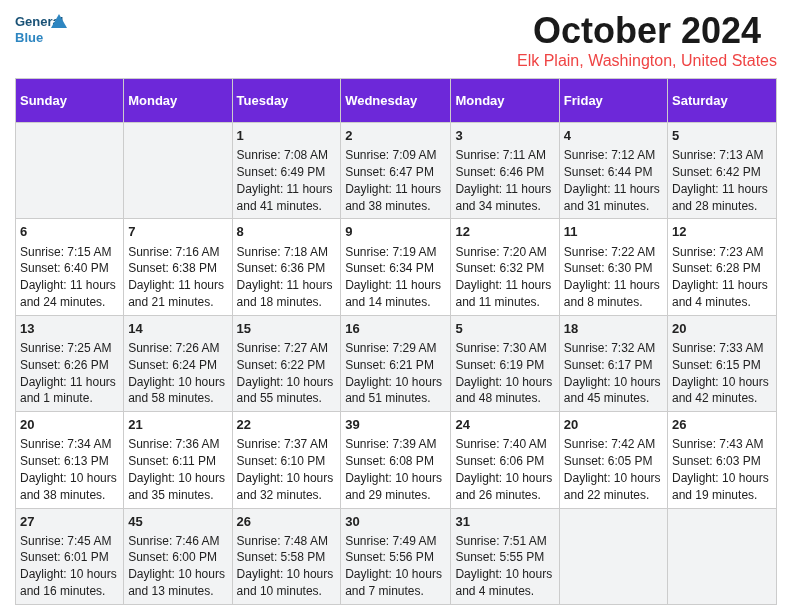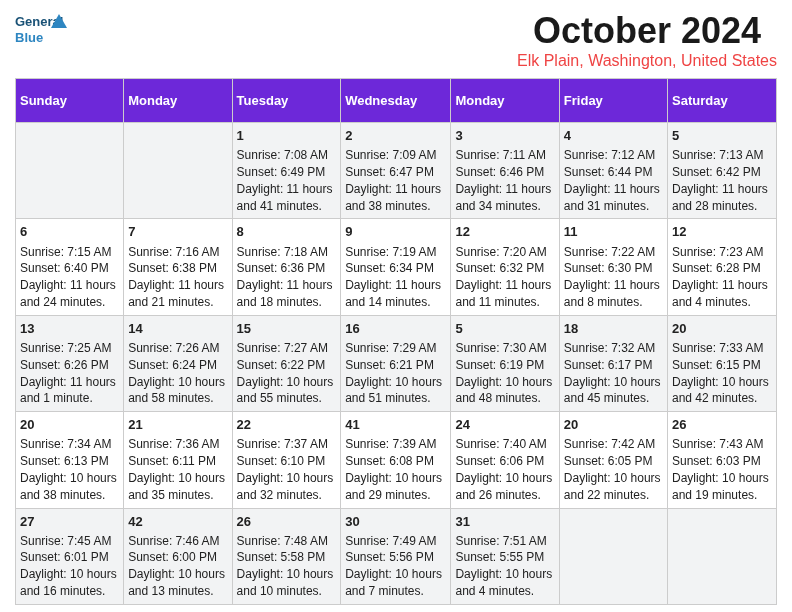--- a/index.html
+++ b/index.html
@@ -197,21 +197,21 @@
         </td>
         <td>
           <span class="cell-date">21</span>
           <div class="cell-info">Sunrise: 7:36 AM<br>Sunset: 6:11 PM<br>Daylight: 10 hours and 35 minutes.</div>
         </td>
         <td>
           <span class="cell-date">22</span>
           <div class="cell-info">Sunrise: 7:37 AM<br>Sunset: 6:10 PM<br>Daylight: 10 hours and 32 minutes.</div>
         </td>
         <td>
-          <span class="cell-date">41</span>
+          <span class="cell-date">39</span>
           <div class="cell-info">Sunrise: 7:39 AM<br>Sunset: 6:08 PM<br>Daylight: 10 hours and 29 minutes.</div>
         </td>
         <td>
           <span class="cell-date">24</span>
           <div class="cell-info">Sunrise: 7:40 AM<br>Sunset: 6:06 PM<br>Daylight: 10 hours and 26 minutes.</div>
         </td>
         <td>
           <span class="cell-date">20</span>
           <div class="cell-info">Sunrise: 7:42 AM<br>Sunset: 6:05 PM<br>Daylight: 10 hours and 22 minutes.</div>
         </td>
@@ -219,21 +219,21 @@
           <span class="cell-date">26</span>
           <div class="cell-info">Sunrise: 7:43 AM<br>Sunset: 6:03 PM<br>Daylight: 10 hours and 19 minutes.</div>
         </td>
       </tr>
       <tr>
         <td>
           <span class="cell-date">27</span>
           <div class="cell-info">Sunrise: 7:45 AM<br>Sunset: 6:01 PM<br>Daylight: 10 hours and 16 minutes.</div>
         </td>
         <td>
-          <span class="cell-date">42</span>
+          <span class="cell-date">45</span>
           <div class="cell-info">Sunrise: 7:46 AM<br>Sunset: 6:00 PM<br>Daylight: 10 hours and 13 minutes.</div>
         </td>
         <td>
           <span class="cell-date">26</span>
           <div class="cell-info">Sunrise: 7:48 AM<br>Sunset: 5:58 PM<br>Daylight: 10 hours and 10 minutes.</div>
         </td>
         <td>
           <span class="cell-date">30</span>
           <div class="cell-info">Sunrise: 7:49 AM<br>Sunset: 5:56 PM<br>Daylight: 10 hours and 7 minutes.</div>
         </td>

